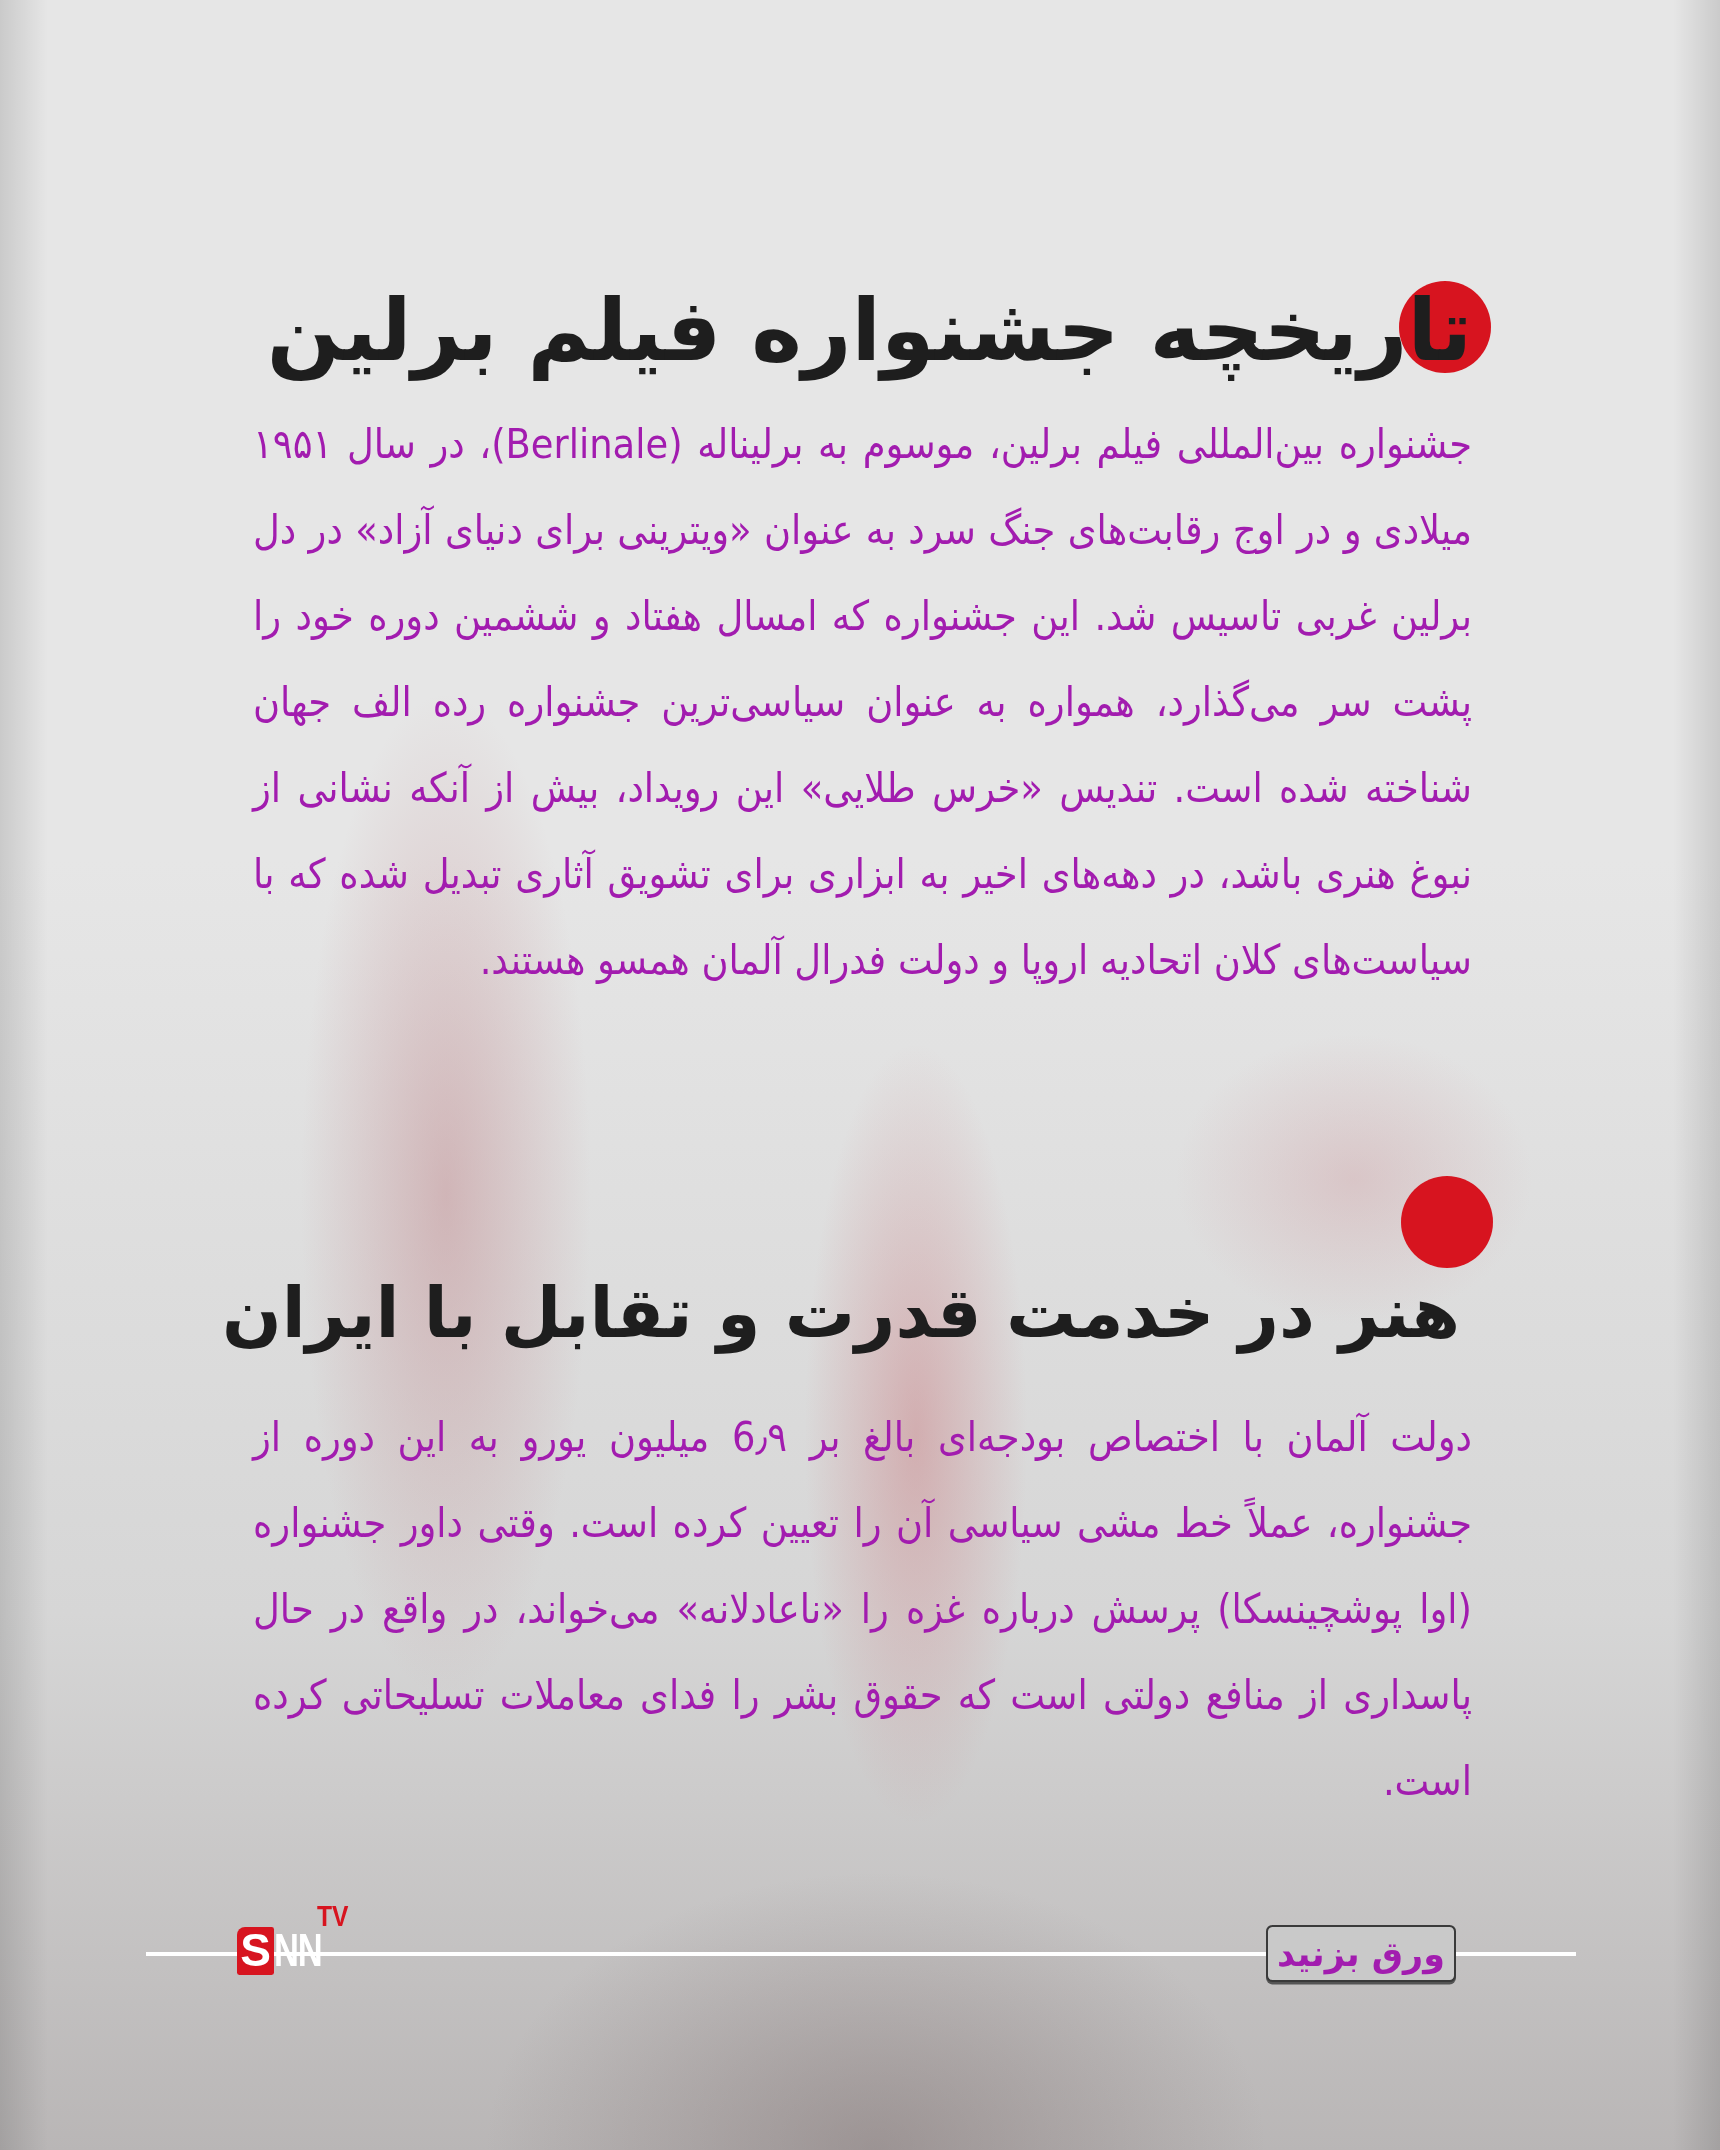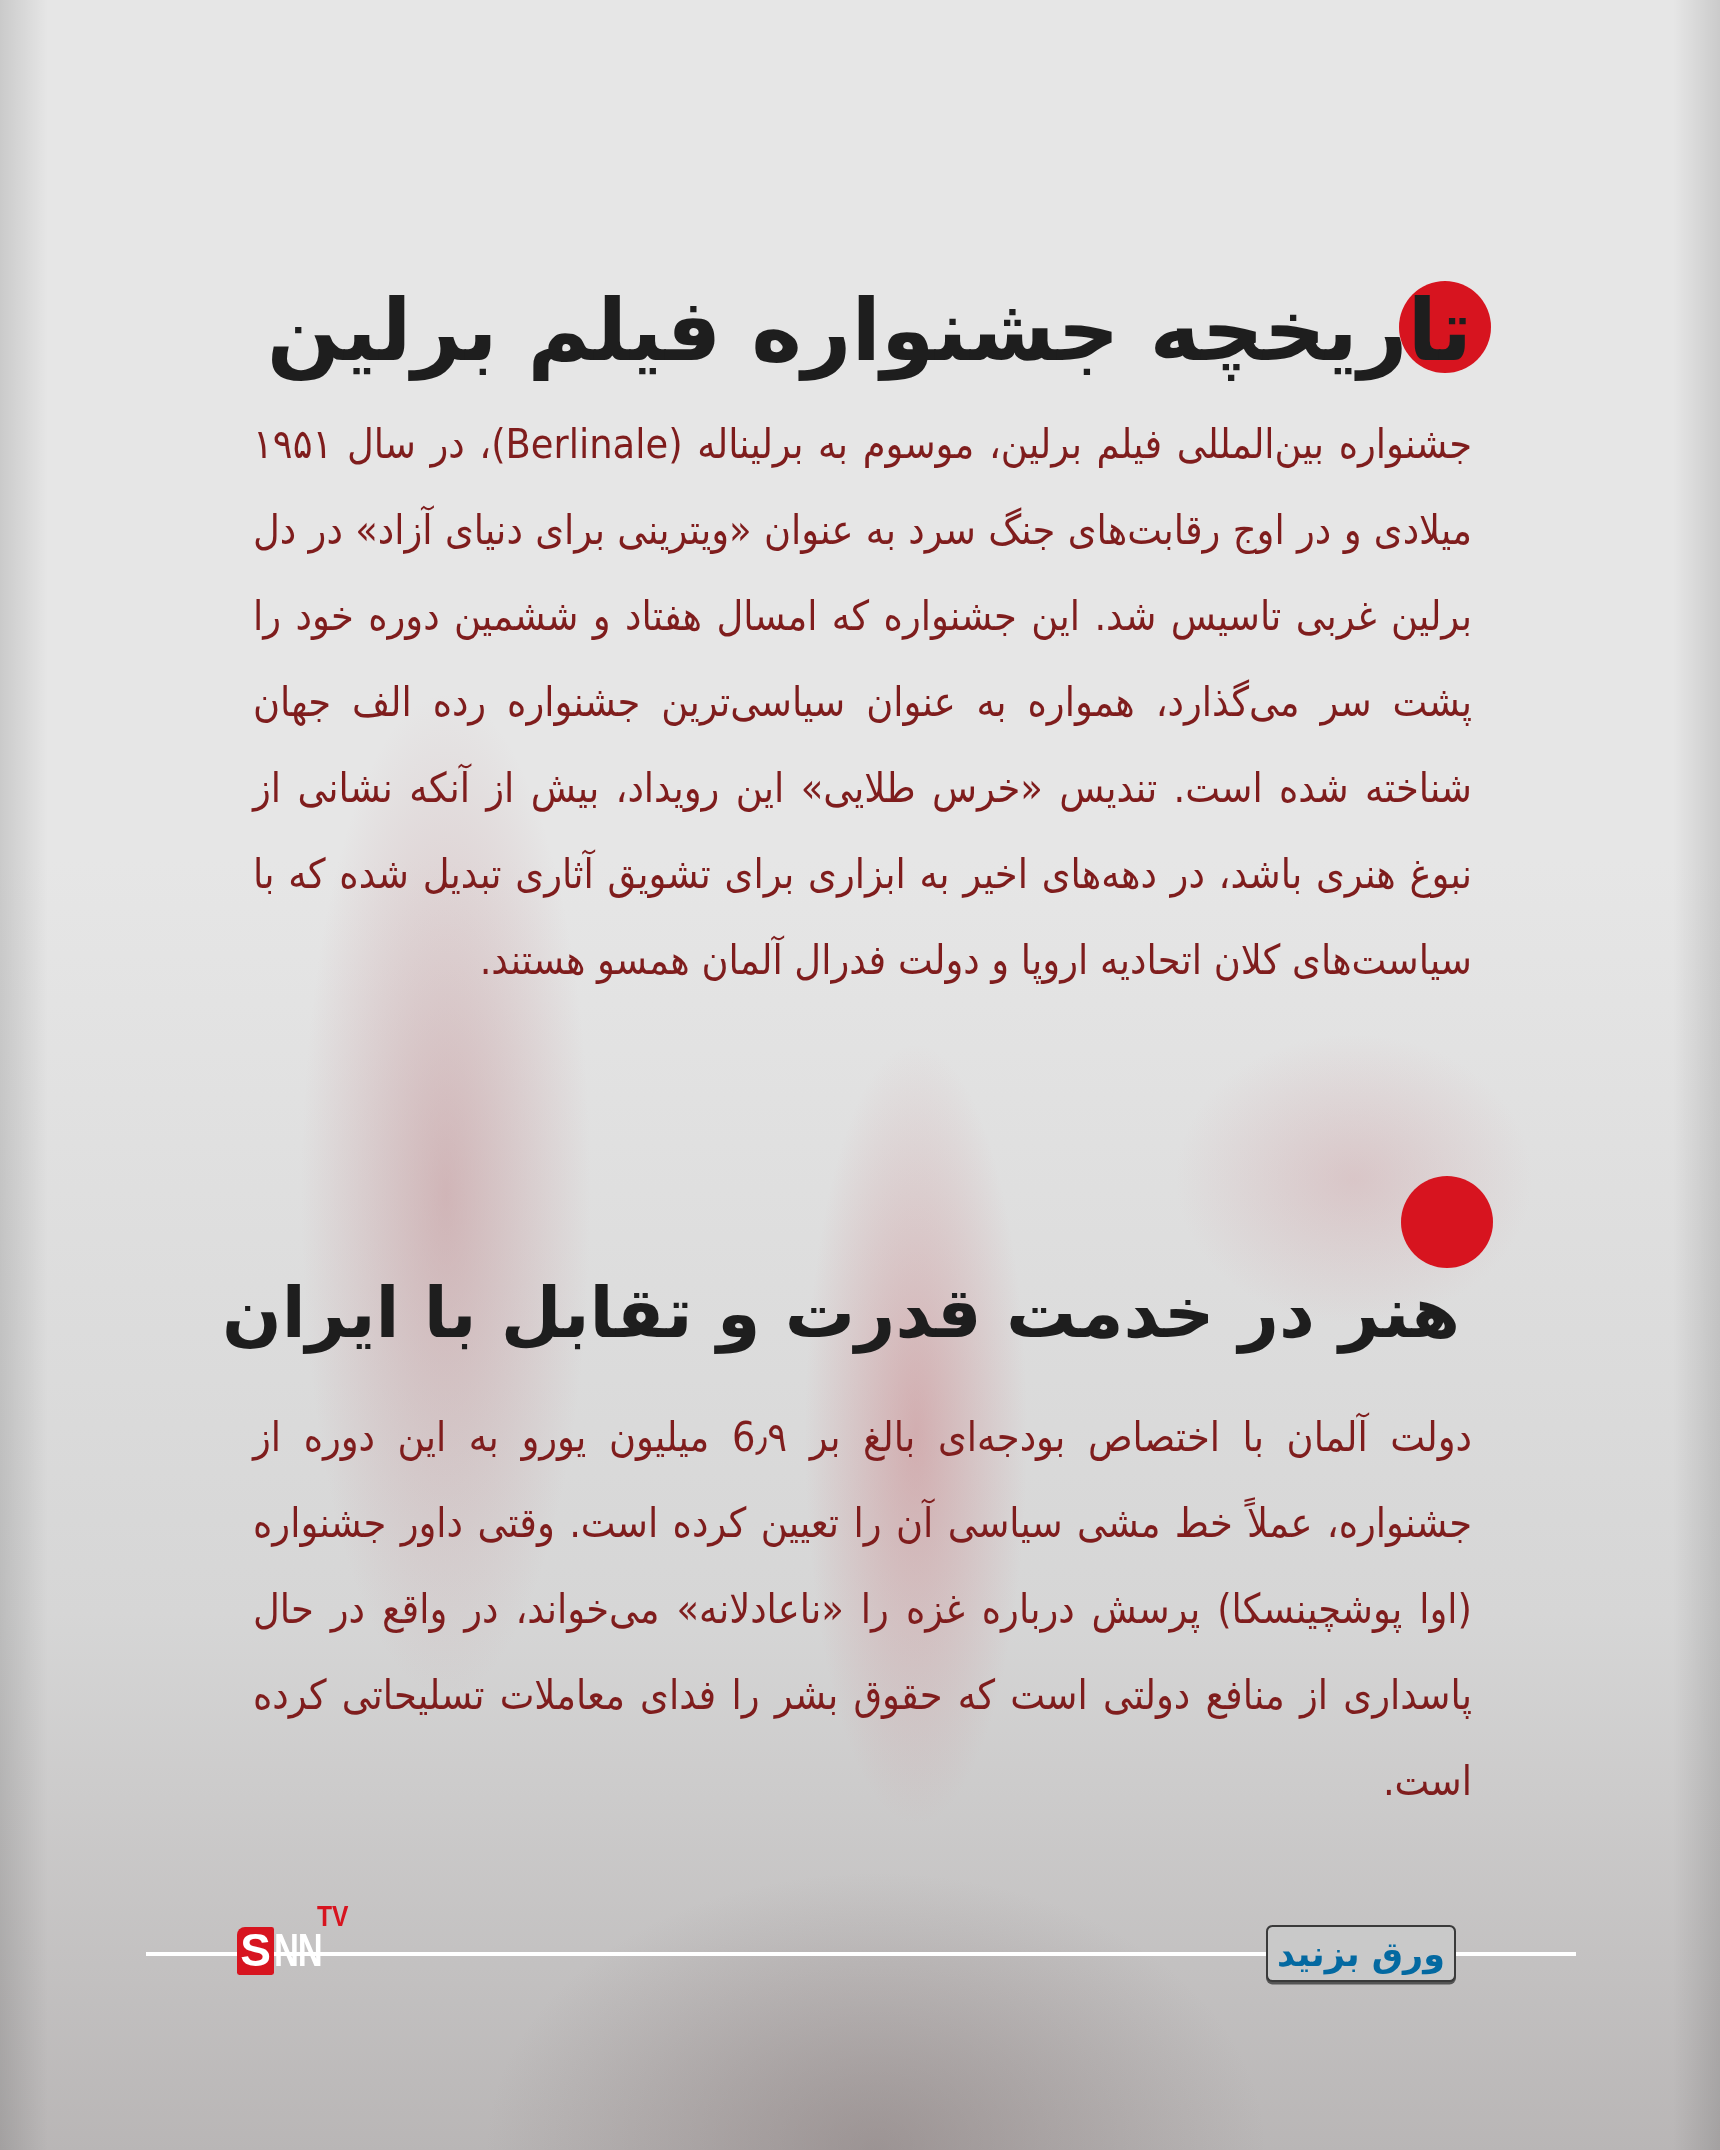--- a/index.html
+++ b/index.html
@@ -47,21 +47,21 @@
     .heading .txt { position: relative; z-index: 1; }
     .h1 { top: 271px; font-size: 86px; line-height: 119px; margin-left: 18px; }
     .h1 .dot { right: -19px; top: 9.6px; }
     .h2 { top: 1141px; font-size: 83px; line-height: 119px; }
     .h2 .dot { right: -21px; top: 35px; }
     .h3 { top: 1265px; font-size: 70px; line-height: 96px; right: 12px; }
     .para {
       position: absolute; right: 0; width: 1219px;
       font-family: "DejaVu Sans Condensed", "DejaVu Sans", sans-serif;
       font-size: 41px; line-height: 86px;
-      color: #7f1d1d;
+      color: #a21caf;
       text-align: justify; text-align-last: right;
       direction: rtl;
     }
     .p1 { top: 401px; }
     .p2 { top: 1394px; }
     .footer-line {
       position: absolute; left: 146px; top: 1952px;
       width: 1430px; height: 4px; background: #ffffff;
     }
     .logo {
@@ -93,21 +93,21 @@
     .swipe-btn {
       position: absolute; left: 1266px; top: 1925px;
       width: 190px; height: 57px;
       background: #c9c9c9;
       border: 2.4px solid #3a3a3a;
       border-radius: 6.4px;
       box-shadow: 0 2.4px 0 #555;
       display: flex; align-items: center; justify-content: center;
       direction: rtl;
       font-family: "DejaVu Sans", sans-serif; font-weight: 700;
-      font-size: 35px; color: #0369a1;
+      font-size: 35px; color: #a21caf;
     }
   </style>
 </head>
 <body>
 
 <div class="bg-layer"></div>
 <div class="vignette"></div>
 
 <div class="content">
 

